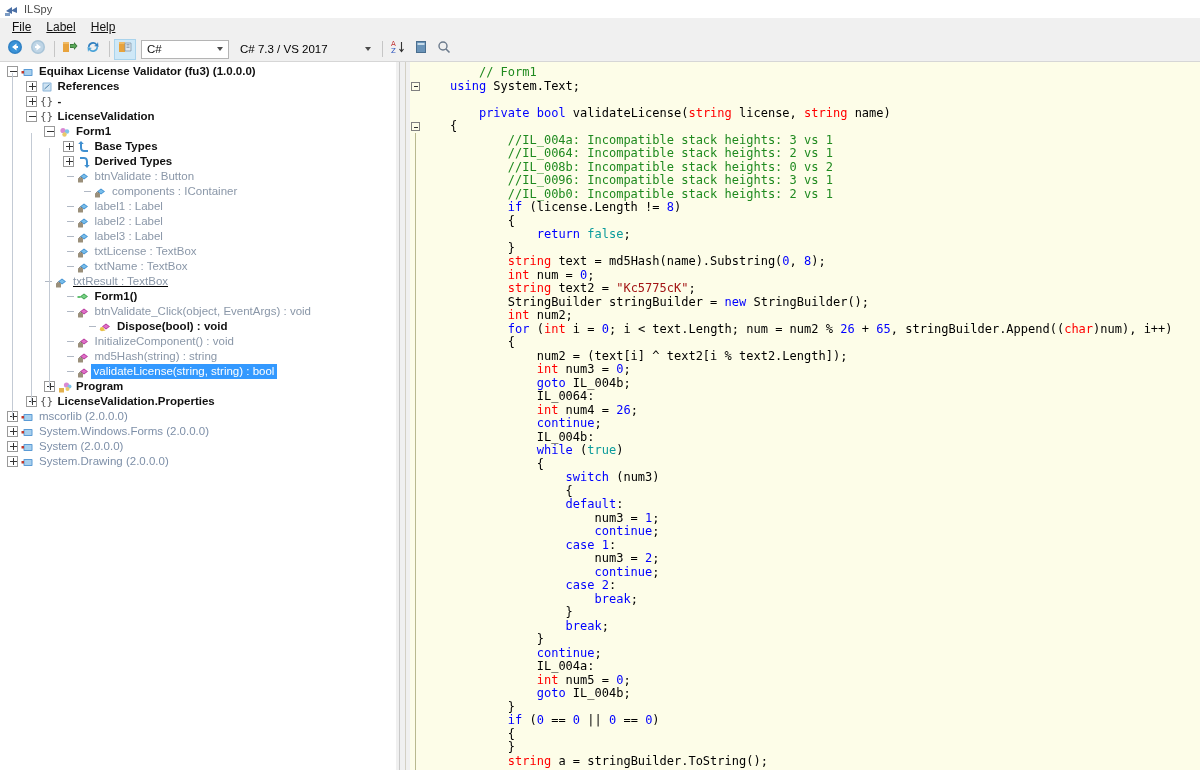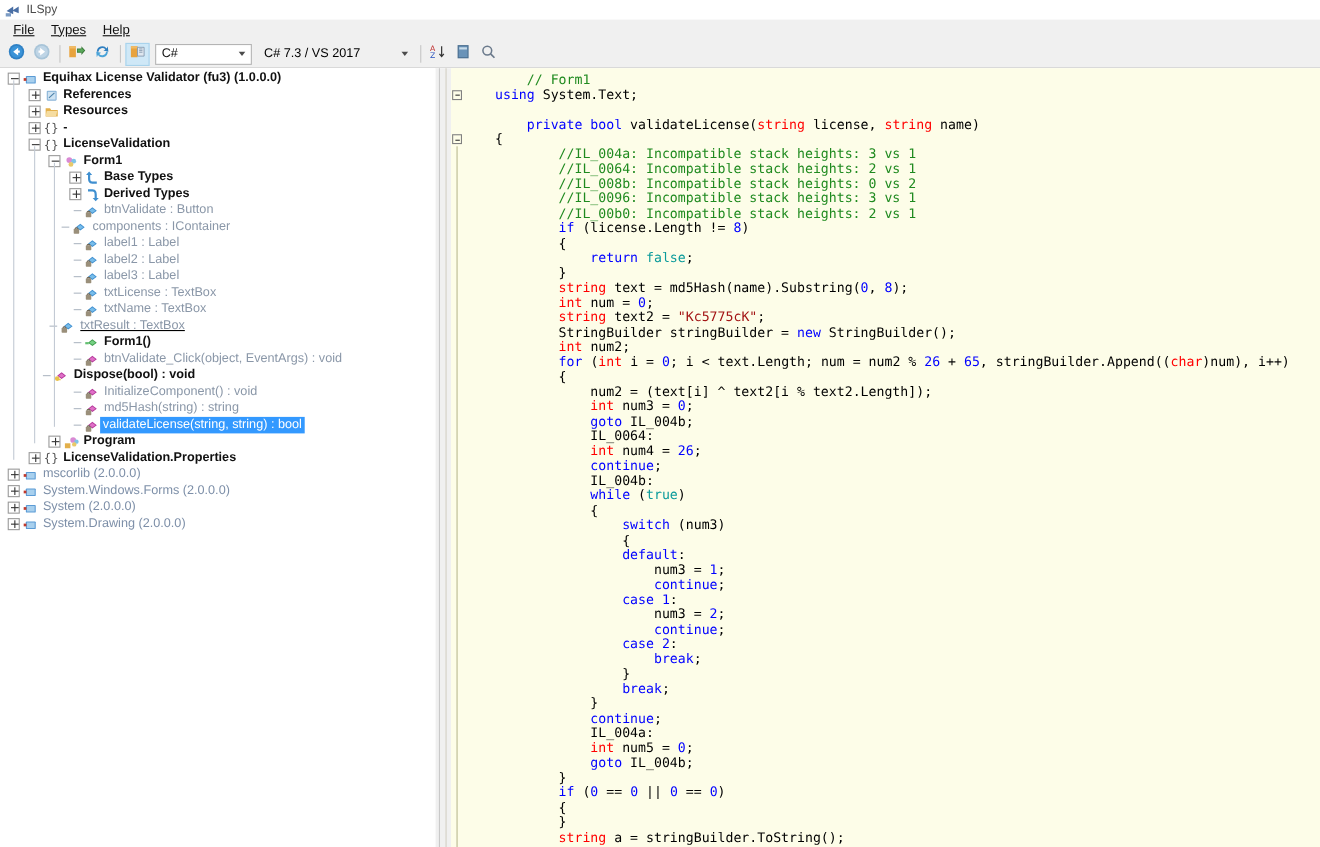--- a/index.html
+++ b/index.html
@@ -153,21 +153,21 @@
       <svg width="14" height="13" viewBox="0 0 14 13">
         <path d="M1 7 L7 3 L7 6 L12 3 L12 9 L7 7 L7 10 Z" fill="#4a6fa5"></path>
         <rect x="0" y="9" width="5" height="3" fill="#7b9bc4"></rect>
       </svg>
     </span>
     <span class="app-title">ILSpy</span>
   </div>
 
   <div class="menubar">
     <div class="menu-item">File</div>
-    <div class="menu-item">Types</div>
+    <div class="menu-item">Label</div>
     <div class="menu-item">Help</div>
   </div>
 
   <div class="toolbar">
     <div class="tb-btn">
       <span>
         <svg width="16" height="16" viewBox="0 0 16 16">
           <circle cx="8" cy="8" r="7" fill="#2f80c4"></circle>
           <circle cx="8" cy="8" r="5.5" fill="#3a93d8"></circle>
           <path d="M9.5 4.5 L5 8 L9.5 11.5 L9.5 9 L11 9 L11 7 L9.5 7 Z" fill="#ffffff"></path>
@@ -263,28 +263,20 @@
           <span class="tree-label bold">Equihax License Validator (fu3) (1.0.0.0)</span>
         </div>
         <div class="tree-row" style="padding-left: 25.5px;">
           <span class="expander plus"></span>
           <span class="tree-icon"><svg width="14" height="14" viewBox="0 0 14 14">
               <rect x="2.5" y="2.5" width="9" height="9" rx="1" fill="#8ab4d8"></rect>
               <rect x="3.5" y="3.5" width="7" height="7" fill="#cfe3f2"></rect>
               <path d="M4.5 9 L9.5 4.5" stroke="#4a7fa8" stroke-width="1"></path>
             </svg></span>
           <span class="tree-label bold">References</span>
-        </div>
-        <div class="tree-row" style="padding-left: 25.5px;">
-          <span class="expander plus"></span>
-          <span class="tree-icon"><svg width="14" height="14" viewBox="0 0 14 14">
-              <path d="M1.5 3.5 L5.5 3.5 L6.5 5 L12.5 5 L12.5 11 L1.5 11 Z" fill="#e3b04b"></path>
-              <path d="M2.5 6 L12 6 L11 10.5 L1.5 10.5 Z" fill="#f5dca0"></path>
-            </svg></span>
-          <span class="tree-label bold">Resources</span>
         </div>
         <div class="tree-row" style="padding-left: 25.5px;">
           <span class="expander plus"></span>
           <span class="tree-icon">
             <span style="font-family:'DejaVu Sans Mono',monospace;font-size:11px;color:#555;line-height:14px;display:block;text-align:center;">{}</span>
           </span>
           <span class="tree-label bold">-</span>
         </div>
         <div class="tree-row" style="padding-left: 25.5px;">
           <span class="expander"></span>
@@ -319,21 +311,21 @@
         <div class="tree-row" style="padding-left: 62.5px;">
           <span class="expander none"></span>
           <span class="tree-icon"><svg width="14" height="14" viewBox="0 0 14 14">
               <path d="M7 3.5 L11 6.5 L7 9.5 L3 6.5 Z" fill="#3f8fd0"></path>
               <path d="M7 4.5 L9.8 6.5 L7 8.5 L4.2 6.5 Z" fill="#78bdea"></path>
               <rect x="1" y="8" width="5" height="4.5" rx="0.6" fill="#9a8f7a"></rect>
               <path d="M2.2 8 A1.4 1.4 0 0 1 4.8 8" fill="none" stroke="#6f6656" stroke-width="1"></path>
             </svg></span>
           <span class="tree-label dim">btnValidate : Button</span>
         </div>
-        <div class="tree-row" style="padding-left: 52px;">
+        <div class="tree-row" style="padding-left: 80px;">
           <span class="expander none"></span>
           <span class="tree-icon"><svg width="14" height="14" viewBox="0 0 14 14">
               <path d="M7 3.5 L11 6.5 L7 9.5 L3 6.5 Z" fill="#3f8fd0"></path>
               <path d="M7 4.5 L9.8 6.5 L7 8.5 L4.2 6.5 Z" fill="#78bdea"></path>
               <rect x="1" y="8" width="5" height="4.5" rx="0.6" fill="#9a8f7a"></rect>
               <path d="M2.2 8 A1.4 1.4 0 0 1 4.8 8" fill="none" stroke="#6f6656" stroke-width="1"></path>
             </svg></span>
           <span class="tree-label dim">components : IContainer</span>
         </div>
         <div class="tree-row" style="padding-left: 62.5px;">
@@ -408,21 +400,21 @@
         <div class="tree-row" style="padding-left: 62.5px;">
           <span class="expander none"></span>
           <span class="tree-icon"><svg width="14" height="14" viewBox="0 0 14 14">
               <path d="M7 3.5 L11 6.5 L7 9.5 L3 6.5 Z" fill="#b5399a"></path>
               <path d="M7 4.5 L9.8 6.5 L7 8.5 L4.2 6.5 Z" fill="#e070c8"></path>
               <rect x="1" y="8" width="5" height="4.5" rx="0.6" fill="#9a8f7a"></rect>
               <path d="M2.2 8 A1.4 1.4 0 0 1 4.8 8" fill="none" stroke="#6f6656" stroke-width="1"></path>
             </svg></span>
           <span class="tree-label dim">btnValidate_Click(object, EventArgs) : void</span>
         </div>
-        <div class="tree-row" style="padding-left: 35px;">
+        <div class="tree-row" style="padding-left: 85px;">
           <span class="expander none"></span>
           <span class="tree-icon"><svg width="14" height="14" viewBox="0 0 14 14">
               <path d="M7 3.5 L11 6.5 L7 9.5 L3 6.5 Z" fill="#b5399a"></path>
               <path d="M7 4.5 L9.8 6.5 L7 8.5 L4.2 6.5 Z" fill="#e070c8"></path>
               <circle cx="3" cy="9.2" r="2.1" fill="#e8c14a"></circle>
               <rect x="2.6" y="9.6" width="3.6" height="1.1" fill="#e8c14a"></rect>
             </svg></span>
           <span class="tree-label bold">Dispose(bool) : void</span>
         </div>
         <div class="tree-row" style="padding-left: 62.5px;">

